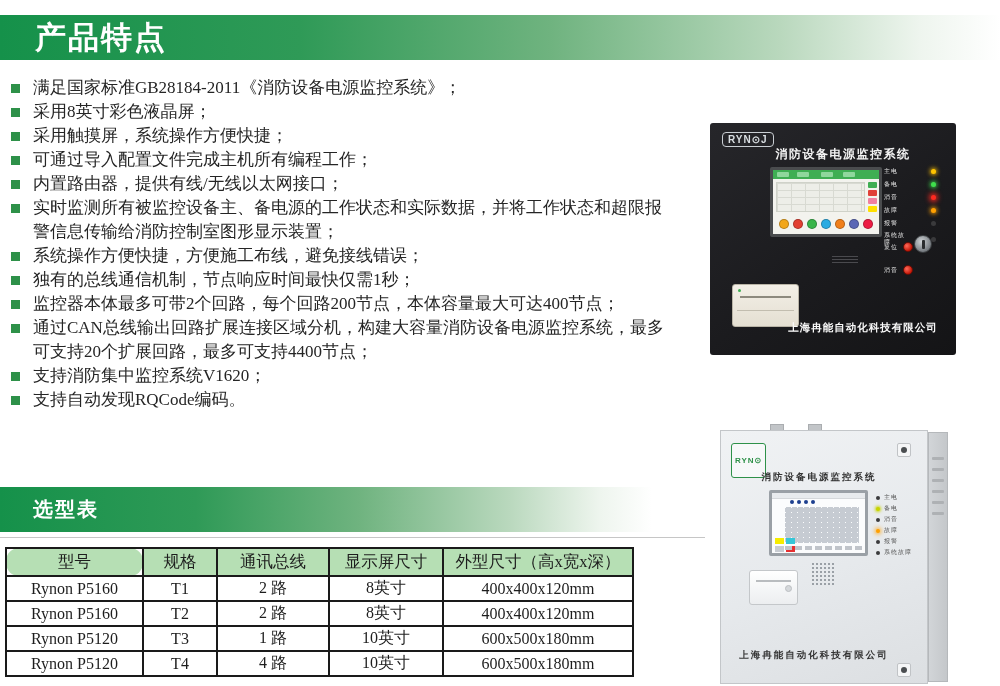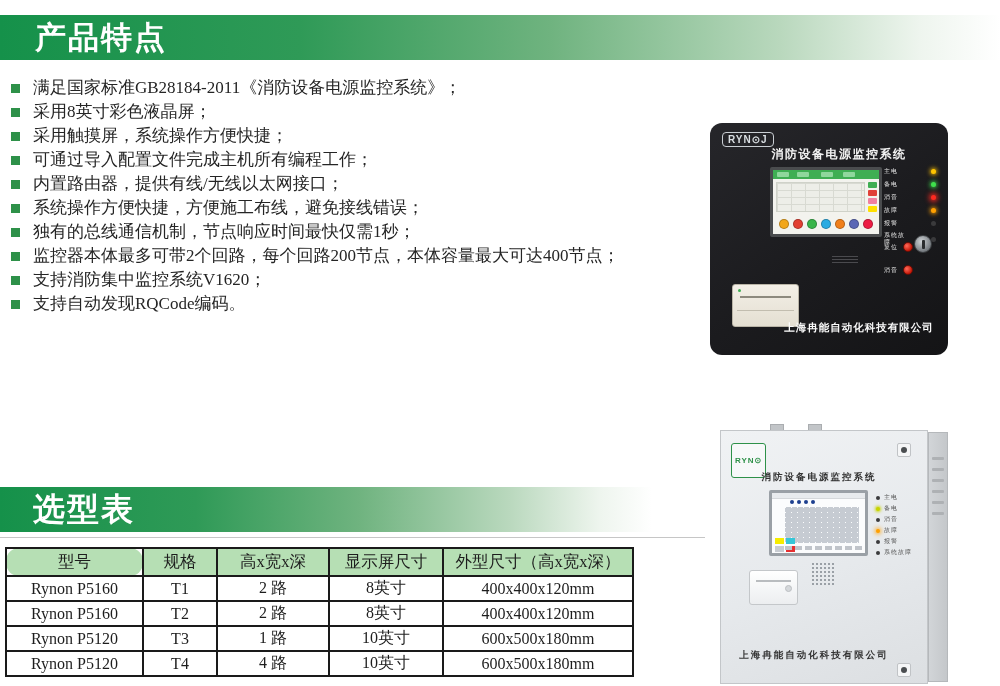--- a/index.html
+++ b/index.html
@@ -10,21 +10,21 @@
   }
   
   .banner{
     position:absolute;left:0;
     background:linear-gradient(90deg,#15914a 0%,#2f9a57 30%,#6fb37f 55%,#b9d8bd 78%,#eef5ee 92%,#ffffff 100%);
     color:#ffffff;display:flex;align-items:center;
   }
   #banner-features{top:15px;width:1000px;height:45px;}
   #banner-selection{top:487px;width:652px;height:45px;}
   .banner .t1{font-size:31px;font-weight:bold;padding-left:35px;letter-spacing:2px;}
-  .banner .t2{font-size:32px;font-weight:bold;padding-left:33px;letter-spacing:2px;}
+  .banner .t2{font-size:20px;font-weight:bold;padding-left:33px;letter-spacing:2px;}
   
   #features{
     position:absolute;left:10px;top:76px;width:668px;
     font-family:"Liberation Serif","DejaVu Serif",serif;
     font-size:17px;line-height:24px;color:#252525;
     list-style:none;margin:0;padding:0;
   }
   #features li{position:relative;padding-left:23px;}
   #features .blt{
     position:absolute;left:1px;top:8px;width:9px;height:9px;background:#2e9149;
@@ -42,21 +42,22 @@
     border:2px solid #1a1a1a;text-align:center;padding:0;
     overflow:hidden;white-space:nowrap;
   }
   #sel-table th{background:#b6dfb4;font-weight:normal;font-size:16.5px;height:26px;}
   #sel-table td{font-size:16px;height:23px;background:#ffffff;}
   .cw0{width:135px;border-radius:13px;}.cw1{width:72px;}.cw2{width:110px;}.cw3{width:112px;}.cw4{width:188px;}
   
   #dev-black{
     position:absolute;left:710px;top:123px;width:238px;height:232px;
     background:linear-gradient(145deg,#26262a 0%,#1b1b1e 55%,#141416 100%);
-    border-radius:12px;
+    border-radius:3px;
+    padding-left:8px;
   }
   #dev-black .brand{
     position:absolute;left:12px;top:9px;
     border:1px solid #c9ced3;border-radius:4px;color:#d9dee2;
     font-size:10px;font-weight:bold;padding:1px 5px;letter-spacing:1px;
   }
   #dev-black .dtitle{
     position:absolute;left:40px;right:20px;top:23px;text-align:center;
     color:#f2f2f2;font-size:12px;font-weight:bold;letter-spacing:1.5px;white-space:nowrap;
   }
@@ -169,39 +170,40 @@
 <div class="banner" id="banner-features">
   <span class="t1">产品特点</span>
 </div>
 
 <ul id="features">
   <li><span class="blt"></span><span>满足国家标准GB28184-2011《消防设备电源监控系统》；</span></li>
   <li><span class="blt"></span><span>采用8英寸彩色液晶屏；</span></li>
   <li><span class="blt"></span><span>采用触摸屏，系统操作方便快捷；</span></li>
   <li><span class="blt"></span><span>可通过导入配置文件完成主机所有编程工作；</span></li>
   <li><span class="blt"></span><span>内置路由器，提供有线/无线以太网接口；</span></li>
-  <li><span class="blt"></span></li>
+  <li><span class="blt"></span><span>实时监测所有被监控设备主、备电源的工作状态和实际数据，并将工作状态和超限报警信息传输给消防控制室图形显示装置；</span></li>
   <li><span class="blt"></span><span>系统操作方便快捷，方便施工布线，避免接线错误；</span></li>
   <li><span class="blt"></span><span>独有的总线通信机制，节点响应时间最快仅需1秒；</span></li>
   <li><span class="blt"></span><span>监控器本体最多可带2个回路，每个回路200节点，本体容量最大可达400节点；</span></li>
+  <li><span class="blt"></span><span>通过CAN总线输出回路扩展连接区域分机，构建大容量消防设备电源监控系统，最多可支持20个扩展回路，最多可支持4400节点；</span></li>
   <li><span class="blt"></span><span>支持消防集中监控系统V1620；</span></li>
   <li><span class="blt"></span><span>支持自动发现RQCode编码。</span></li>
 </ul>
 
 <div class="banner" id="banner-selection">
   <span class="t2">选型表</span>
 </div>
 <div id="divider"></div>
 
 <table id="sel-table">
   <thead>
     <tr>
       <th class="cw0">型号</th>
       <th class="cw1">规格</th>
-      <th class="cw2">高x宽x深</th>
+      <th class="cw2">通讯总线</th>
       <th class="cw3">显示屏尺寸</th>
       <th class="cw4">外型尺寸（高x宽x深）</th>
     </tr>
   </thead>
   <tbody>
     <tr>
       <td>Rynon P5160</td>
       <td>T1</td>
       <td>2 路</td>
       <td>8英寸</td>

